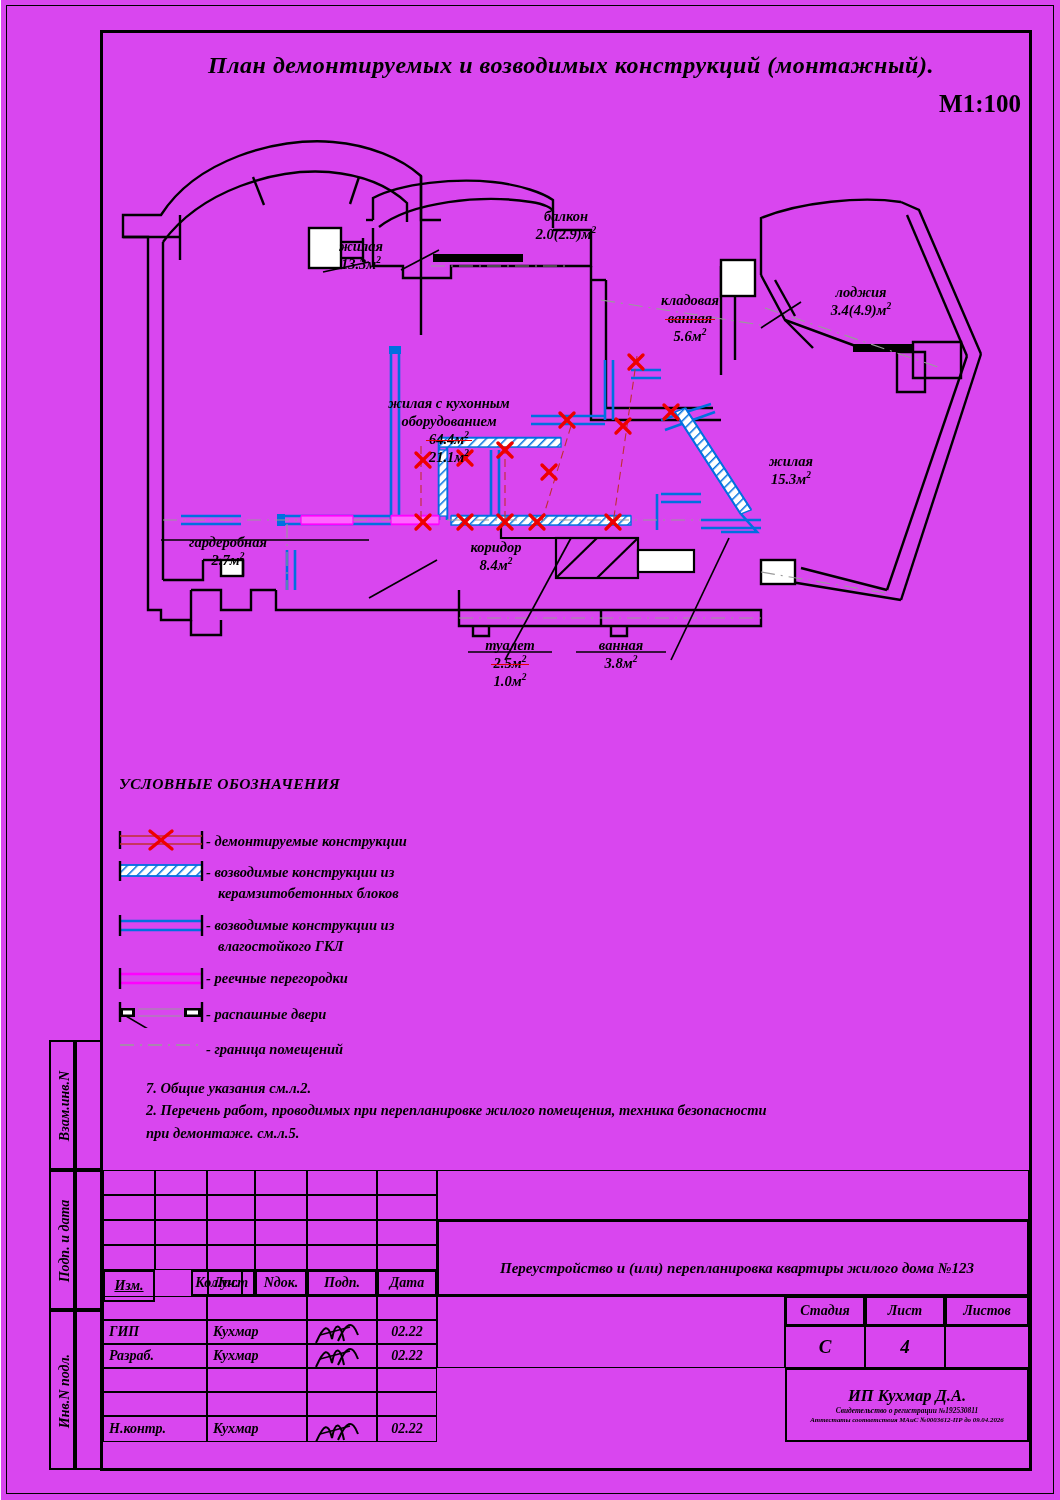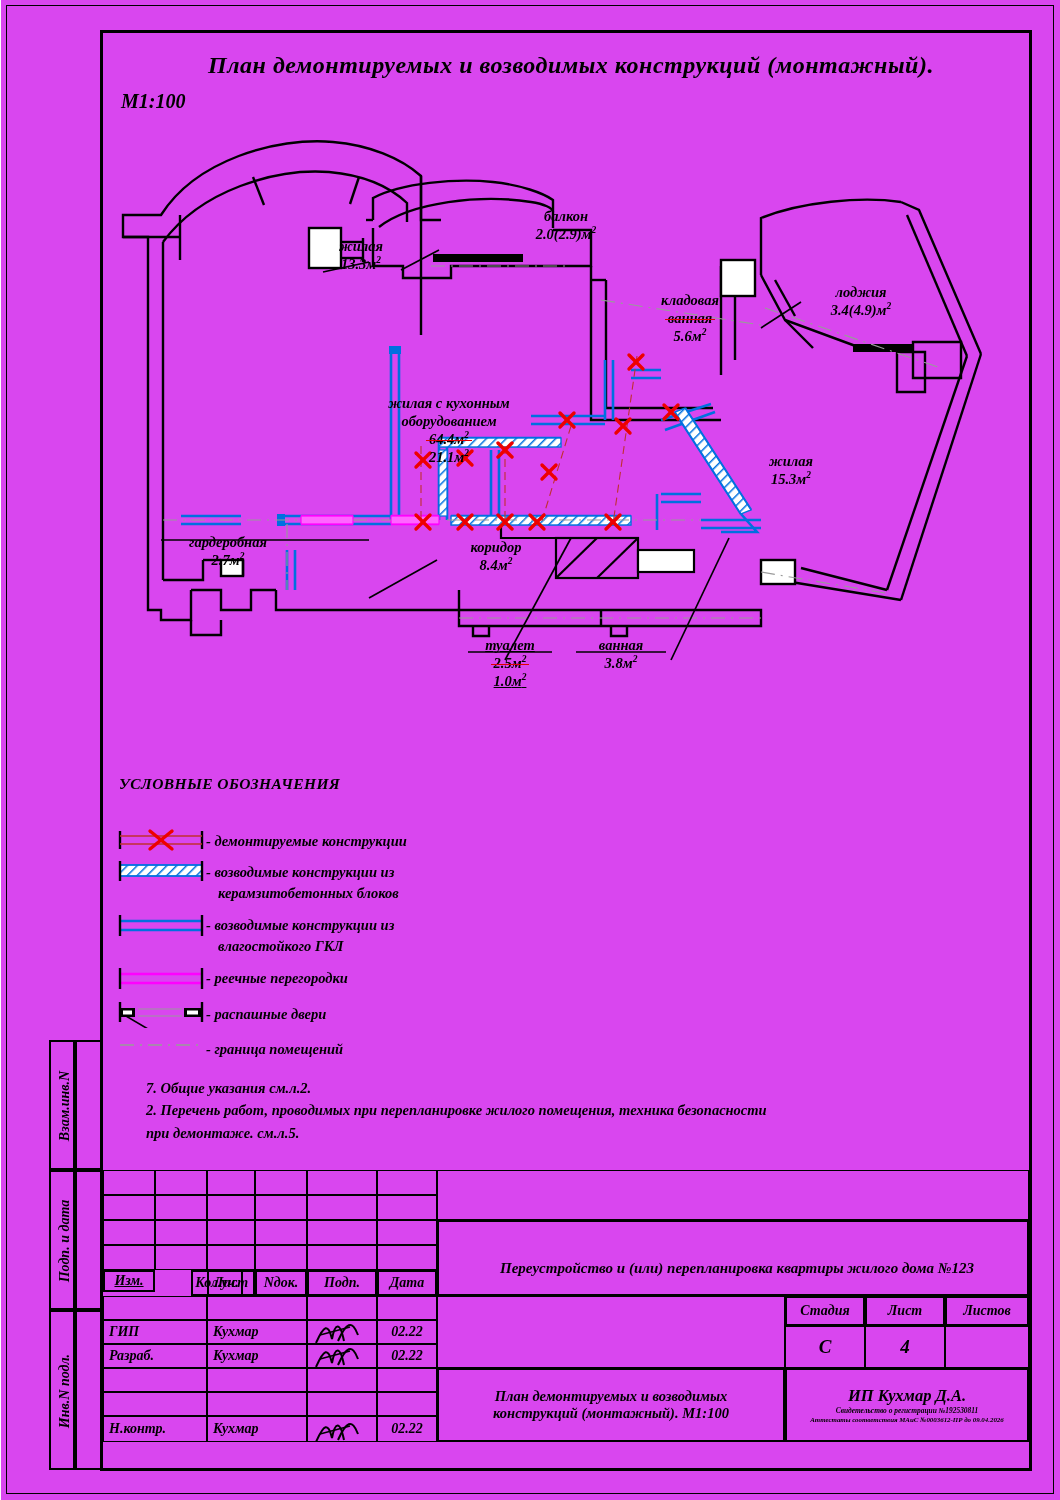--- a/index.html
+++ b/index.html
@@ -8,22 +8,22 @@
   .sheet{position:absolute;left:1px;top:0;width:1060px;height:1500px;background:#d946ef;}
   .page-border{position:absolute;left:5px;top:5px;width:1048px;height:1489px;
        border:1.5px solid #000;box-sizing:border-box;}
   .frame{position:absolute;left:99px;top:30px;width:932px;height:1441px;
        border:3px solid #000;box-sizing:border-box;}
 
   
   .dwg-title{position:absolute;left:120px;top:48px;width:900px;text-align:center;
        font-family:"Liberation Serif",serif;font-style:italic;font-weight:bold;
        font-size:24px;letter-spacing:.5px;line-height:1.45;}
-  .dwg-scale{position:absolute;left:120px;top:90px;width:900px;text-align:left;
-       font-family:"Liberation Serif",serif;font-style:italic;font-weight:bold;font-size:20px;}
+  .dwg-scale{position:absolute;left:120px;top:90px;width:900px;text-align:right;
+       font-family:"Liberation Serif",serif;font-weight:bold;font-size:25px;}
 
   
   .plan{position:absolute;left:100px;top:120px;width:930px;height:600px;}
 
   
   .rl{position:absolute;font-family:"Liberation Serif",serif;font-style:italic;
       font-weight:bold;font-size:14.5px;text-align:center;line-height:1.25;white-space:nowrap;}
   .rl .sup{font-size:9.5px;vertical-align:super;}
   .struck{position:relative;display:inline-block;}
   .struck:after{content:"";position:absolute;left:-3px;right:-3px;top:52%;
@@ -293,21 +293,21 @@
   <div class="rl" style="left:162px;top:533px;width:130px;">
     <span>гардеробная</span><br>
     <span>2.7</span><span>м</span><span class="sup">2</span>
   </div>
 
   <div class="rl" style="left:440px;top:538px;width:110px;">
     <span>коридор</span><br>
     <span>8.4</span><span>м</span><span class="sup">2</span>
   </div>
 
-  <div class="rl" style="left:462px;top:636px;width:94px;text-decoration:underline;">
+  <div class="rl" style="left:462px;top:636px;width:94px;">
     <span>туалет</span><br>
     <span class="struck"><span>2.5</span><span>м</span><span class="sup">2</span></span><br>
     <span>1.0</span><span>м</span><span class="sup">2</span>
   </div>
   <svg style="position:absolute;left:462px;top:650px;width:94px;height:4px;">
       <line x1="5" y1="2" x2="89" y2="2" stroke="#000" stroke-width="1.6"></line>
     </svg>
 
   <div class="rl" style="left:570px;top:636px;width:100px;">
     <span>ванная</span><br>
@@ -423,21 +423,21 @@
     <div class="cell" style="left:204px;top:50px;width:70px;height:25px;"></div>
     <div class="cell" style="left:274px;top:50px;width:60px;height:25px;"></div>
 
     <div class="cell" style="left:0;top:75px;width:52px;height:25px;"></div>
     <div class="cell" style="left:52px;top:75px;width:52px;height:25px;"></div>
     <div class="cell" style="left:104px;top:75px;width:48px;height:25px;"></div>
     <div class="cell" style="left:152px;top:75px;width:52px;height:25px;"></div>
     <div class="cell" style="left:204px;top:75px;width:70px;height:25px;"></div>
     <div class="cell" style="left:274px;top:75px;width:60px;height:25px;"></div>
 
-    <div class="cell thick" style="left:0;top:100px;width:52px;height:22px;text-decoration:underline;">Изм.</div>
+    <div class="cell thick" style="left:0;top:100px;width:52px;height:32px;text-decoration:underline;">Изм.</div>
     <div class="cell thick" style="left:52px;top:100px;width:52px;height:26px;margin-left:36px;">Кол.уч.</div>
     <div class="cell thick" style="left:104px;top:100px;width:48px;height:26px;">Лист</div>
     <div class="cell thick" style="left:152px;top:100px;width:52px;height:26px;">Nдок.</div>
     <div class="cell thick" style="left:204px;top:100px;width:70px;height:26px;">Подп.</div>
     <div class="cell thick" style="left:274px;top:100px;width:60px;height:26px;">Дата</div>
 
     <div class="cell lft" style="left:0;top:126px;width:104px;height:24px;"></div>
     <div class="cell" style="left:104px;top:126px;width:100px;height:24px;"></div>
     <div class="cell" style="left:204px;top:126px;width:70px;height:24px;"></div>
     <div class="cell" style="left:274px;top:126px;width:60px;height:24px;"></div>
@@ -493,24 +493,20 @@
 
     <div class="cell" style="left:334px;top:126px;width:348px;height:72px;"></div>
     <div class="cell thick" style="left:682px;top:126px;width:80px;height:30px;">Стадия</div>
     <div class="cell thick" style="left:762px;top:126px;width:80px;height:30px;">Лист</div>
     <div class="cell thick" style="left:842px;top:126px;width:84px;height:30px;">Листов</div>
 
     <div class="cell" style="left:682px;top:156px;width:80px;height:42px;font-size:19px;">С</div>
     <div class="cell" style="left:762px;top:156px;width:80px;height:42px;font-size:19px;">4</div>
     <div class="cell" style="left:842px;top:156px;width:84px;height:42px;font-size:19px;"></div>
 
-    <div class="cell thick" style="left:334px;top:198px;width:348px;height:74px;flex-direction:column;">
-      <div style="font-size:14.5px;">План демонтируемых и возводимых</div>
-      <div style="font-size:14.5px;">конструкций (монтажный). М1:100</div>
-    </div>
 
     <div class="cell thick" style="left:682px;top:198px;width:244px;height:74px;flex-direction:column;">
       <div style="font-size:16.5px;margin-bottom:1px;">ИП Кухмар Д.А.</div>
       <div class="small1">Свидетельство о регистрации №192530811</div>
       <div class="small2">Аттестаты соответствия МАиС №0003612-ПР до 09.04.2026</div>
     </div>
   </div>
 </div>
 
 </body></html>

